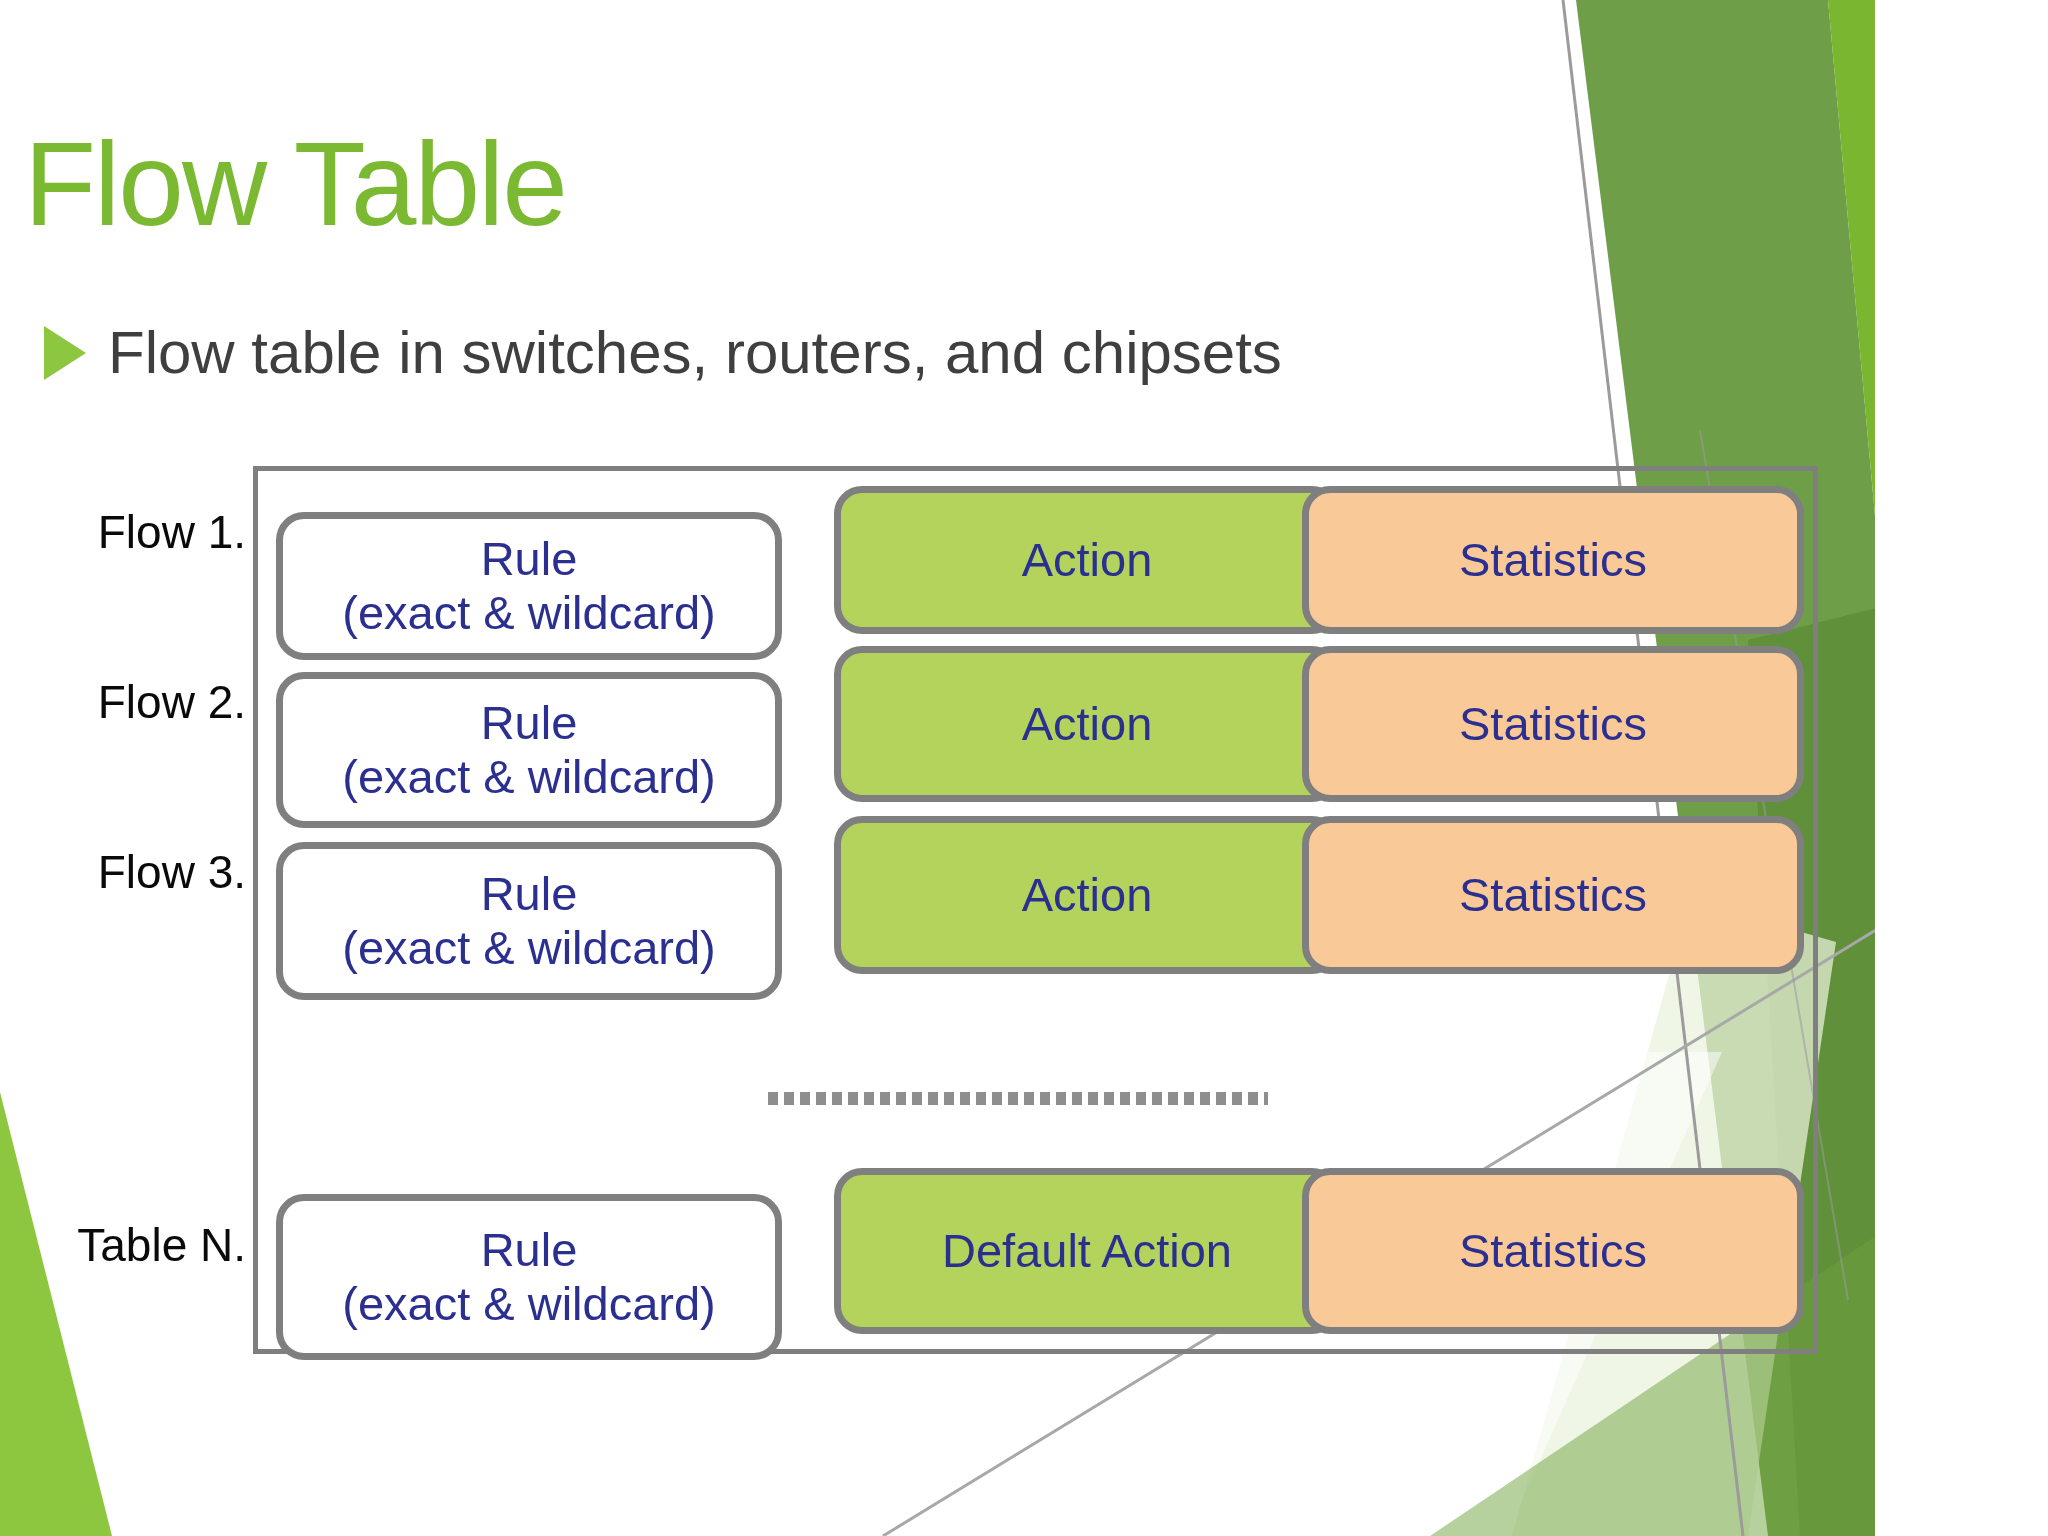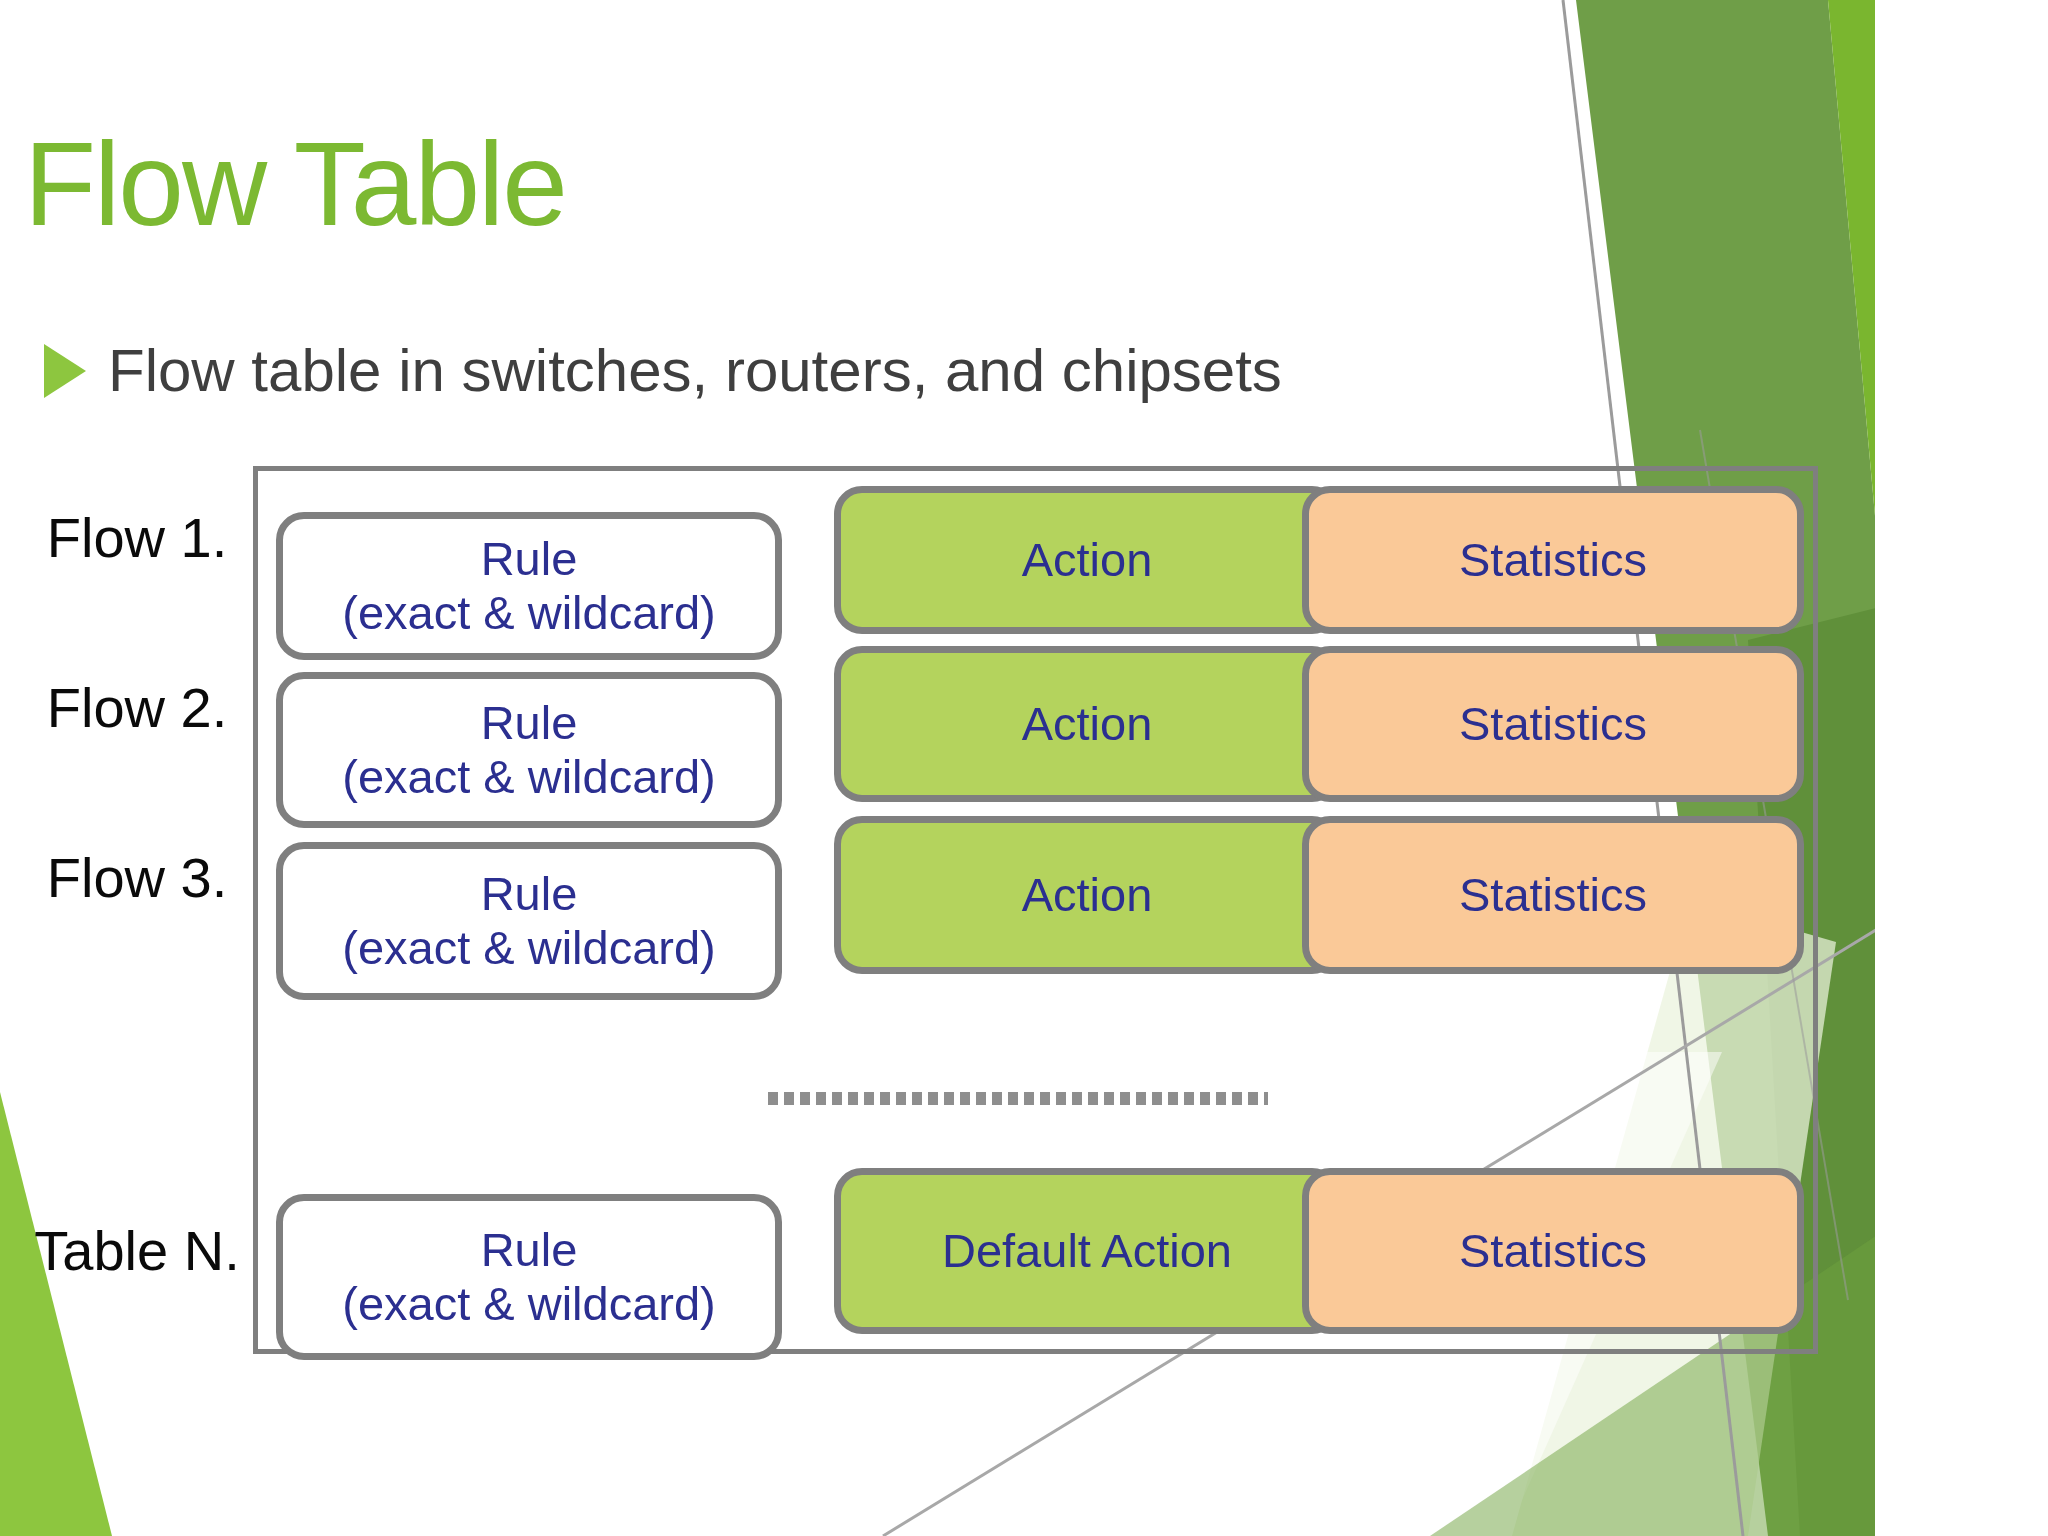--- a/index.html
+++ b/index.html
@@ -10,41 +10,41 @@
     background:#ffffff;
     font-family:"Liberation Sans", sans-serif;
   }
   svg.bg{position:absolute;left:0;top:0;z-index:0;}
 
   .title{
     position:absolute;left:24px;top:116px;margin:0;z-index:2;
     font-size:118px;font-weight:400;letter-spacing:-2px;
     color:var(--title-green,#7cb932);
   }
-  .bullet{position:absolute;left:44px;top:336px;z-index:2;display:flex;align-items:center;}
+  .bullet{position:absolute;left:44px;top:318px;z-index:2;display:flex;align-items:center;}
   .tri{
     width:0;height:0;display:inline-block;
     border-top:27px solid transparent;
     border-bottom:27px solid transparent;
     border-left:42px solid var(--arrow-green,#8dc63f);
     margin-right:22px;
   }
   .bullet-text{
     font-size:60px;color:var(--text-gray,#3f3f3f);white-space:nowrap;
   }
 
   .frame{
     position:absolute;left:253px;top:466px;width:1565px;height:888px;
     border:5px solid var(--border-gray,#7f7f7f);
     box-sizing:border-box;background:transparent;z-index:1;
   }
 
   .row-label{
-    position:absolute;left:28px;width:218px;text-align:center;z-index:2;
-    font-size:56px;color:#0a0a0a;white-space:nowrap;
+    position:absolute;left:28px;width:218px;text-align:right;z-index:2;
+    font-size:46px;color:#0a0a0a;white-space:nowrap;
   }
   .lbl-1{top:505px;} .lbl-2{top:675px;} .lbl-3{top:845px;} .lbl-n{top:1218px;}
 
   .cellbox{
     position:absolute;box-sizing:border-box;z-index:2;
     border:7px solid var(--border-gray,#7f7f7f);
     border-radius:28px;
     display:flex;flex-direction:column;align-items:center;justify-content:center;
     color:var(--navy,#2b2f90);
     font-size:47px;line-height:1.15;text-align:center;

